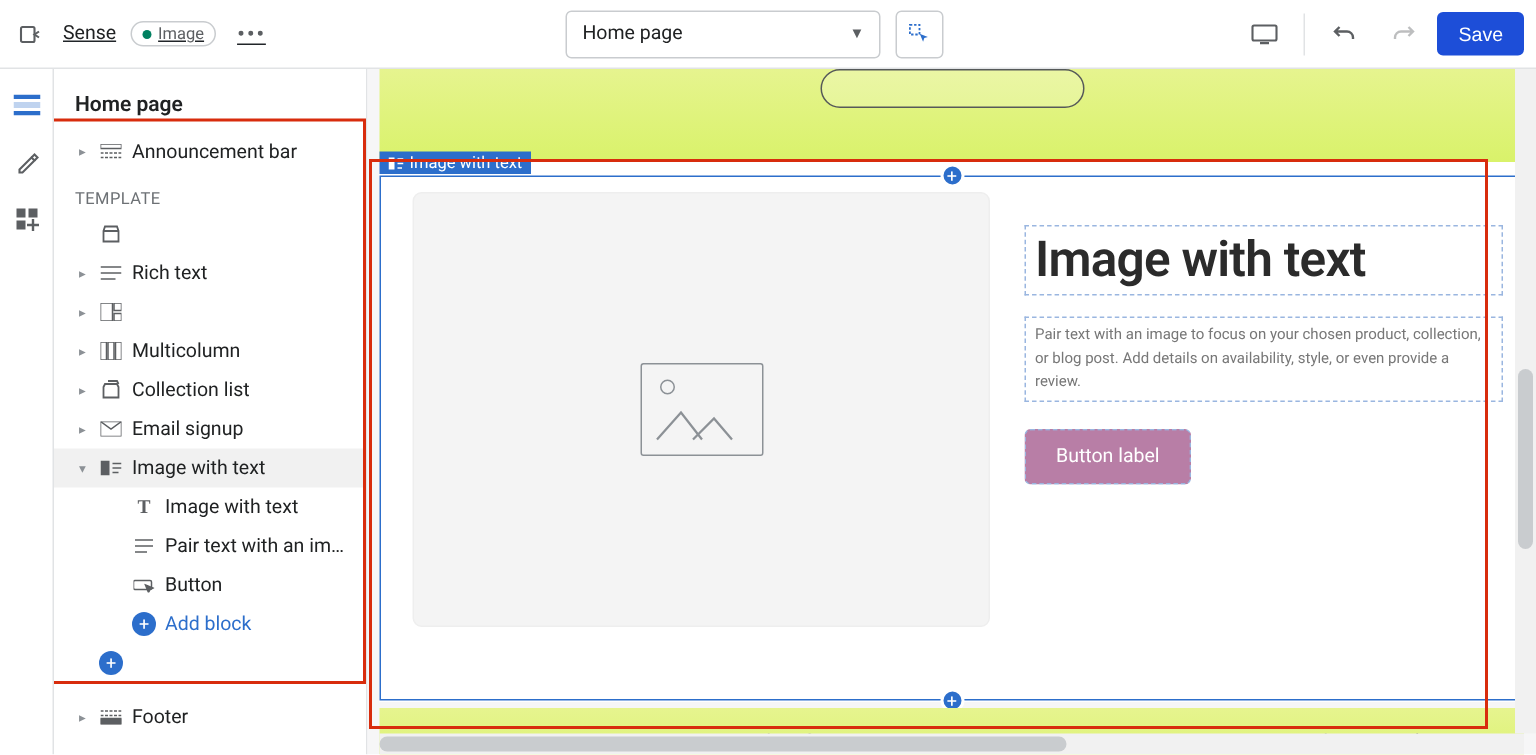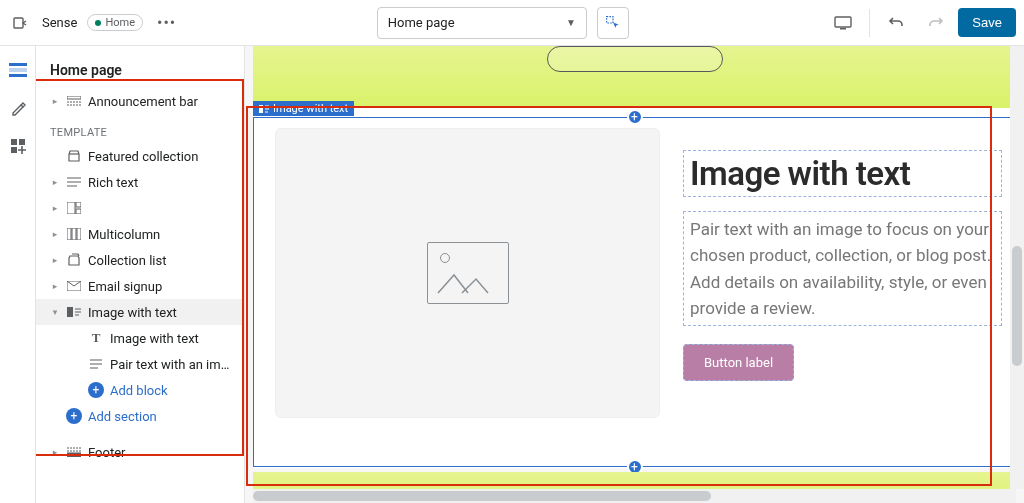--- a/index.html
+++ b/index.html
@@ -1,32 +1,32 @@
 <!DOCTYPE html>
 <html><head>
 <meta charset="utf-8">
 <style>
 * { box-sizing: border-box; margin: 0; padding: 0; }
 body { font-family: -apple-system, BlinkMacSystemFont, "Segoe UI", Roboto, sans-serif; font-size: 13px; color: #212529; width: 1024px; height: 503px; overflow: hidden; background: #fff; }
 .topbar { height: 46px; border-bottom: 1px solid #e1e3e5; display: flex; align-items: center; padding: 0 8px; gap: 8px; }
-.tb-left { display: flex; align-items: center; gap: 10px; flex: 0 0 auto; }
+.tb-left { display: flex; align-items: center; gap: 10px; flex: 0 0 auto; text-decoration: underline; }
 .tb-exit { width: 24px; height: 24px; display:flex;align-items:center;justify-content:center; color:#5c5f62; cursor:pointer;}
 .tb-theme { font-size: 13px; color:#202223; }
 .tb-live { display:inline-flex;align-items:center;gap:4px; border:1px solid #c9cccf; border-radius:10px; padding:1px 7px; font-size:11px; color:#5c5f62;}
 .tb-live .dot{width:6px;height:6px;background:#008060;border-radius:50%;}
 .tb-more{color:#5c5f62;font-size:16px;letter-spacing:1px;cursor:pointer;padding:0 4px;}
 .tb-center{flex:1;display:flex;justify-content:center;align-items:center;gap:10px;}
 .tb-select{width:210px;height:32px;border:1px solid #c9cccf;border-radius:4px;display:flex;align-items:center;justify-content:space-between;padding:0 10px;font-size:13px;color:#202223;cursor:pointer;background:#fff;}
 .tb-select .chev{color:#5c5f62;font-size:10px;}
 .tb-inspect{width:32px;height:32px;border:1px solid #c9cccf;border-radius:4px;display:flex;align-items:center;justify-content:center;cursor:pointer;}
 .tb-inspect svg{width:16px;height:16px;}
 .tb-right{display:flex;align-items:center;gap:4px;}
 .tb-icon{width:36px;height:32px;display:flex;align-items:center;justify-content:center;color:#5c5f62;cursor:pointer;}
 .tb-sep{width:1px;height:28px;background:#e1e3e5;margin:0 4px;}
-.tb-save{background:#0369a1;color:#fff;border:none;border-radius:4px;padding:7px 14px;font-size:13px;font-weight:500;cursor:pointer;}
+.tb-save{background:#1d4ed8;color:#fff;border:none;border-radius:4px;padding:7px 14px;font-size:13px;font-weight:500;cursor:pointer;}
 .main{display:flex;height:457px;}
 .rail{width:36px;border-right:1px solid #e1e3e5;display:flex;flex-direction:column;align-items:center;padding-top:14px;gap:18px;}
 .rail-item{width:20px;height:20px;display:flex;align-items:center;justify-content:center;color:#5c5f62;cursor:pointer;}
 .rail-item.active{color:#2c6ecb;}
 .sidebar{width:209px;border-right:1px solid #e1e3e5;overflow-y:auto;padding:8px 0;position:relative;}
 .sb-title{font-size:14px;font-weight:600;padding:8px 14px 10px;color:#202223;}
 .sb-row{display:flex;align-items:center;height:26px;padding:0 8px 0 14px;gap:6px;cursor:pointer;font-size:13px;color:#202223;}
 .sb-caret{width:10px;color:#8c9196;font-size:9px;flex-shrink:0;text-align:center;}
 .sb-icon{width:16px;height:16px;flex-shrink:0;display:flex;align-items:center;justify-content:center;color:#5c5f62;}
 .sb-label{white-space:nowrap;overflow:hidden;text-overflow:ellipsis;flex:1;}
@@ -47,21 +47,21 @@
 .seltag{position:absolute;left:-1px;top:-17px;background:#2c6ecb;color:#fff;font-size:11px;padding:1px 6px;display:flex;align-items:center;gap:4px;}
 .seltag svg{width:10px;height:10px;}
 .addcircle{position:absolute;left:50%;transform:translateX(-50%);width:16px;height:16px;background:#2c6ecb;border-radius:50%;display:flex;align-items:center;justify-content:center;color:#fff;font-size:12px;cursor:pointer;border:2px solid #fff;}
 .imgcard{position:absolute;left:22px;top:20px;width:385px;height:290px;background:#f4f4f4;border-radius:6px;display:flex;align-items:center;justify-content:center;border:1px solid #eee;}
 .imgplace{width:82px;height:62px;border:1.5px solid #8c9196;border-radius:2px;position:relative;}
 .imgplace .sun{width:10px;height:10px;border:1.5px solid #8c9196;border-radius:50%;position:absolute;left:12px;top:10px;}
 .imgplace .mtns{position:absolute;left:8px;right:8px;bottom:8px;height:26px;}
 .txtcol{position:absolute;left:430px;top:42px;right:14px;}
 .txthead{font-size:33px;font-weight:600;color:#2b2b2b;letter-spacing:-0.5px;padding:3px 6px;border:1px dashed #9ab6e0;}
 .gap{height:14px;}
-.txtbody{font-size:17px;color:#777;line-height:1.55;padding:4px 6px;border:1px dashed #9ab6e0;}
+.txtbody{font-size:10px;color:#777;line-height:1.55;padding:4px 6px;border:1px dashed #9ab6e0;}
 .btnlabel{margin-top:18px;display:inline-block;background:#b87ea6;color:#fff;font-size:13px;padding:10px 20px;border-radius:4px;border:1px dashed #9ab6e0;}
 .gbbot{position:absolute;left:8px;right:8px;top:426px;height:45px;display:flex;}
 .footcol{flex:1;display:flex;align-items:center;justify-content:center;font-size:15px;font-weight:600;color:#2b2b2b;}
 .hscroll{position:absolute;left:8px;right:8px;bottom:0;height:14px;background:#f1f1f1;}
 .hscroll .thumb{position:absolute;left:0;top:2px;height:10px;width:60%;background:#c9cccf;border-radius:5px;}
 .vscroll{position:absolute;right:0;top:0;bottom:14px;width:14px;background:#f1f1f1;}
 .vscroll .thumb{position:absolute;right:2px;top:200px;width:10px;height:120px;background:#c9cccf;border-radius:5px;}
 .redcanvas{border:2px solid #d82c0d;position:absolute;left:1px;top:60px;width:746px;height:380px;pointer-events:none;}
 </style>
 </head>
@@ -71,21 +71,21 @@
   <div class="tb-left">
     <div class="tb-exit">
       <svg width="16" height="16" viewBox="0 0 16 16" fill="none" stroke="currentColor" stroke-width="1.4">
           <rect x="2" y="3" width="9" height="10" rx="1"></rect>
           <path d="M14 6l-3 2 3 2"></path>
         </svg>
     </div>
     <span class="tb-theme">Sense</span>
     <span class="tb-live">
         <span class="dot"></span>
-        <span>Home</span>
+        <span>Image</span>
       </span>
     <span class="tb-more">•••</span>
   </div>
   <div class="tb-center">
     <div class="tb-select">
       <span>Home page</span>
         <span class="chev">▼</span>
     </div>
     <div class="tb-inspect">
       <svg viewBox="0 0 20 20" fill="none" stroke="#2c6ecb" stroke-width="1.5">
@@ -159,21 +159,20 @@
     <div class="sb-group">TEMPLATE</div>
 
     <div class="sb-row">
       <span class="sb-caret"></span>
       <span class="sb-icon">
           <svg width="14" height="14" viewBox="0 0 14 14" fill="none" stroke="currentColor" stroke-width="1.2">
             <path d="M3 2h8l1 3v7H2V5z"></path>
             <path d="M2 5h10"></path>
           </svg>
         </span>
-      <span class="sb-label">Featured collection</span>
     </div>
     <div class="sb-row">
       <span class="sb-caret">▸</span>
       <span class="sb-icon">
           <svg width="14" height="10" viewBox="0 0 14 10" stroke="currentColor">
             <line x1="0" y1="1" x2="14" y2="1"></line>
             <line x1="0" y1="5" x2="14" y2="5"></line>
             <line x1="0" y1="9" x2="10" y2="9"></line>
           </svg>
         </span>
@@ -241,26 +240,34 @@
       <span class="sb-icon">
           <svg width="12" height="10" viewBox="0 0 12 10" stroke="currentColor">
             <line x1="0" y1="1" x2="12" y2="1"></line>
             <line x1="0" y1="5" x2="12" y2="5"></line>
             <line x1="0" y1="9" x2="8" y2="9"></line>
           </svg>
         </span>
       <span class="sb-label">Pair text with an image to f...</span>
     </div>
     <div class="sb-row sub">
+      <span class="sb-icon">
+          <svg width="14" height="10" viewBox="0 0 14 10" fill="none" stroke="currentColor">
+            <rect x="0" y="2" width="12" height="6" rx="1"></rect>
+            <path d="M8 5l5 2-2 1-1 2-2-5z" fill="currentColor"></path>
+          </svg>
+        </span>
+      <span class="sb-label">Button</span>
+    </div>
+    <div class="sb-row sub">
       <span class="sb-add">+</span>
       <span class="sb-label sb-addtext">Add block</span>
     </div>
     <div class="sb-row" style="padding-left:30px">
       <span class="sb-add">+</span>
-      <span class="sb-label sb-addtext">Add section</span>
     </div>
 
     <div style="height:10px"></div>
     <div class="sb-row">
       <span class="sb-caret">▸</span>
       <span class="sb-icon">
           <svg width="14" height="10" viewBox="0 0 14 10" fill="none" stroke="currentColor">
             <line x1="0" y1="1" x2="14" y2="1" stroke-dasharray="2 1"></line>
             <line x1="0" y1="4" x2="14" y2="4" stroke-dasharray="2 1"></line>
             <rect x="0" y="6" width="14" height="4" fill="currentColor"></rect>

